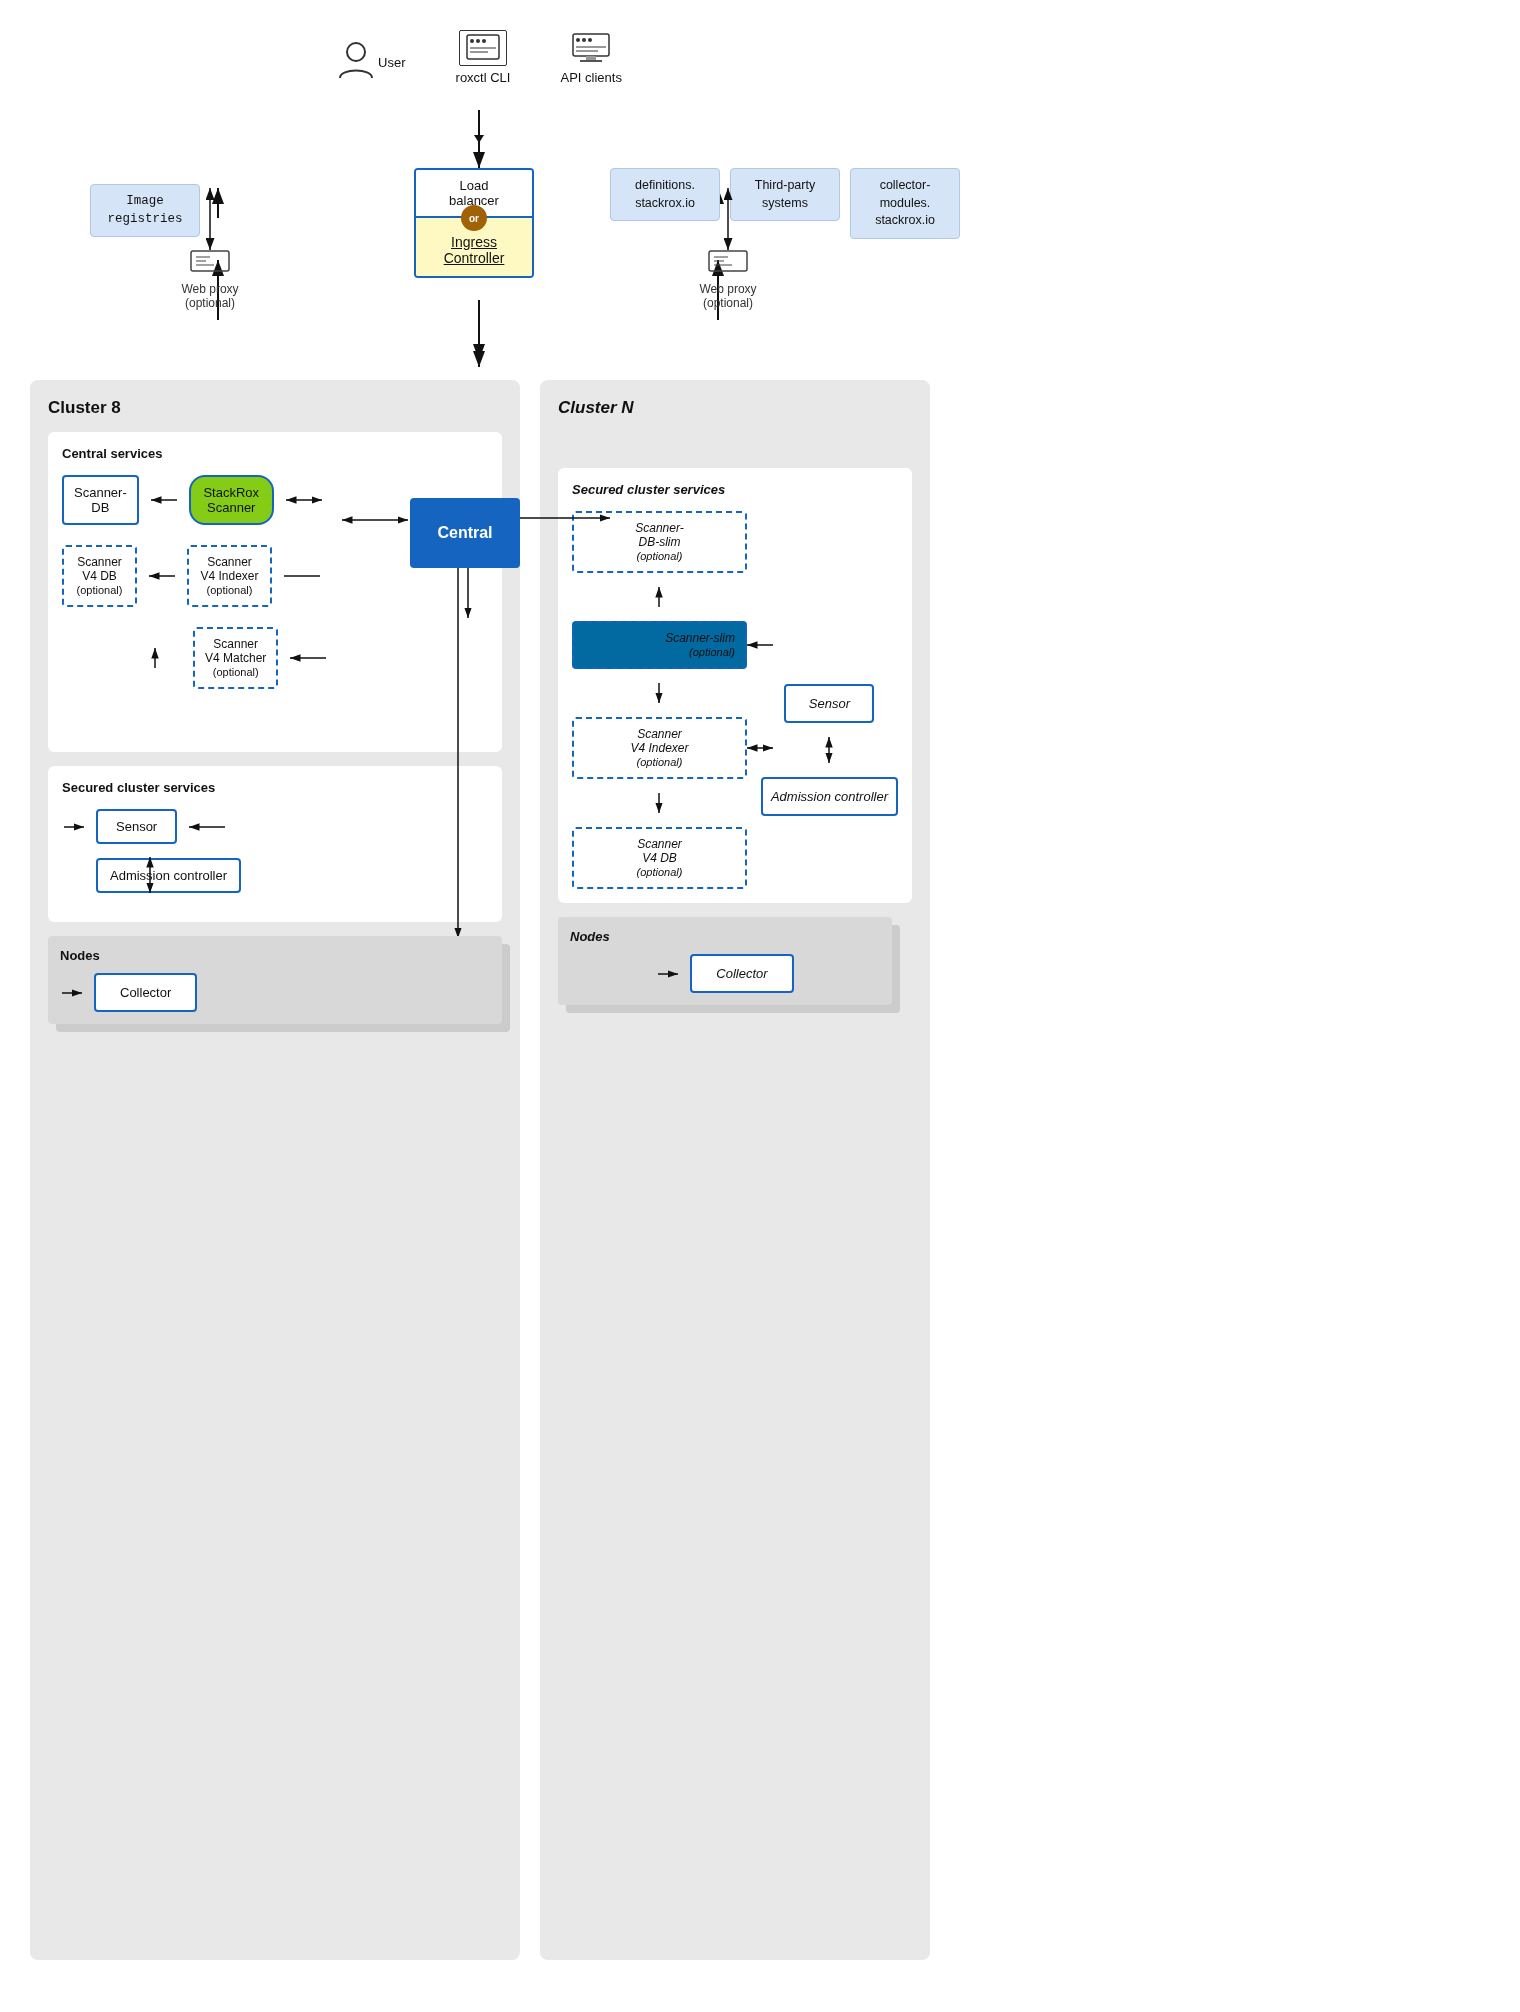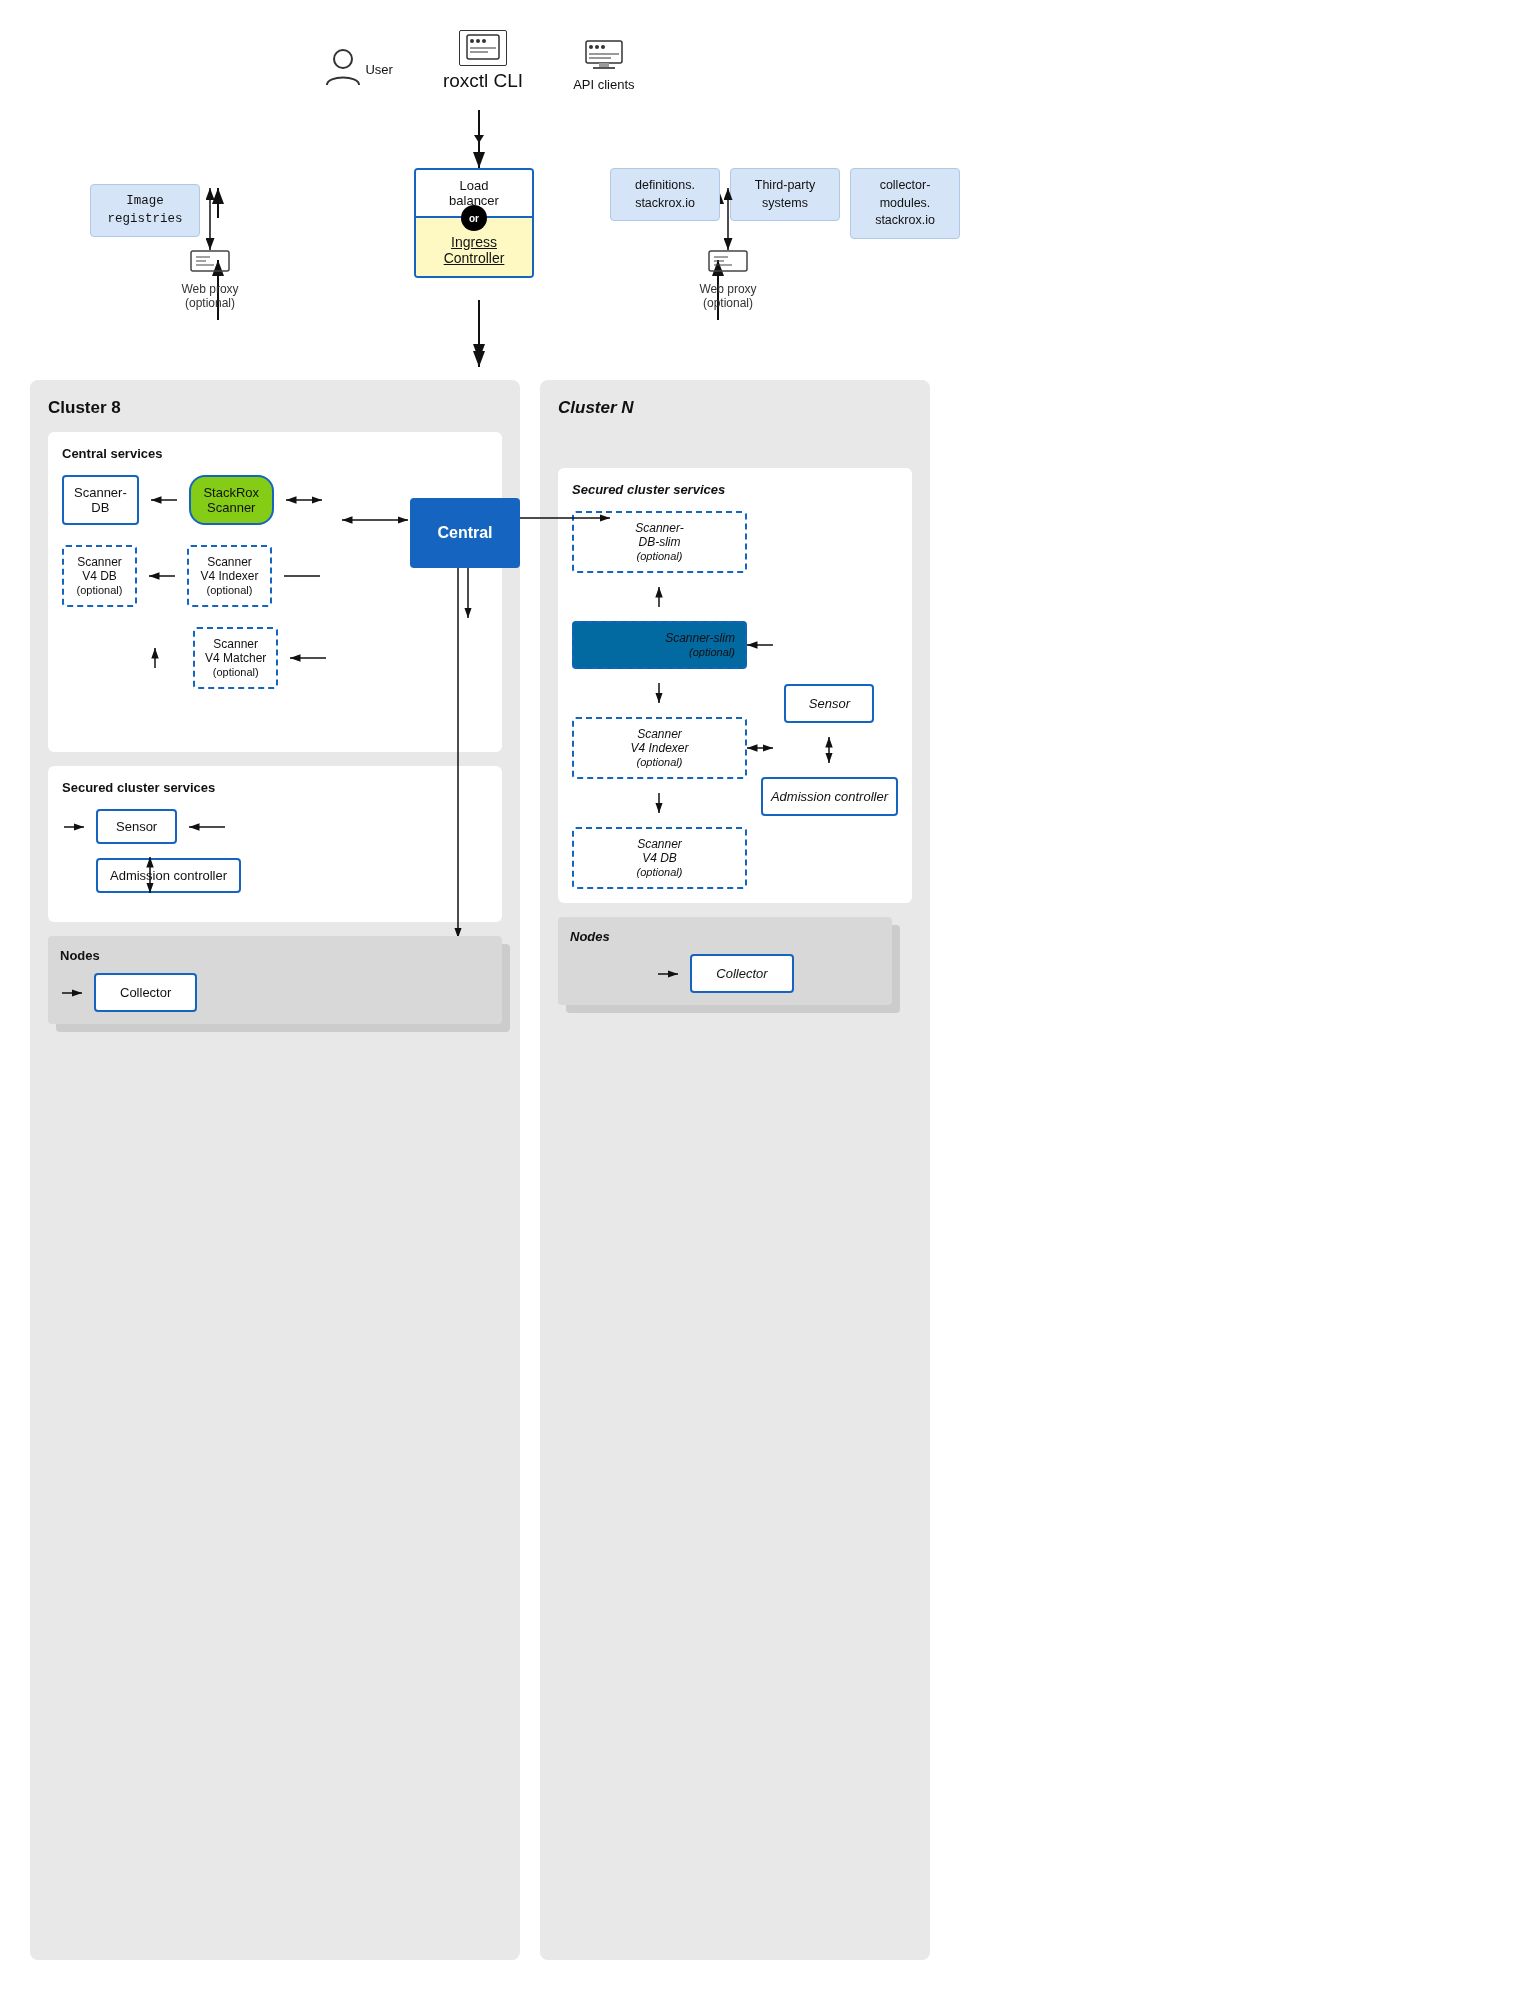--- a/index.html
+++ b/index.html
@@ -58,21 +58,21 @@
     }
     .lb-top-part {
       background: #fff;
       padding: 8px;
       text-align: center;
       font-size: 13px;
       font-weight: 500;
       border-bottom: 2.5px solid #1565c0;
     }
     .lb-or-badge {
-      background: #000000;
+      background: #a16207;
       color: #fff;
       border-radius: 50%;
       width: 26px;
       height: 26px;
       display: flex;
       align-items: center;
       justify-content: center;
       font-size: 10px;
       font-weight: bold;
       z-index: 3;
@@ -133,21 +133,21 @@
         <div style="border:1.5px solid #333; padding:3px 6px; border-radius:2px; font-size:11px;">
           <svg width="34" height="26" viewBox="0 0 34 26">
             <rect x="1" y="1" width="32" height="24" rx="2" fill="none" stroke="#333" stroke-width="1.5"></rect>
             <circle cx="6" cy="7" r="2" fill="#333"></circle>
             <circle cx="12" cy="7" r="2" fill="#333"></circle>
             <circle cx="18" cy="7" r="2" fill="#333"></circle>
             <line x1="4" y1="14" x2="30" y2="14" stroke="#333" stroke-width="1"></line>
             <line x1="4" y1="18" x2="22" y2="18" stroke="#333" stroke-width="1"></line>
           </svg>
         </div>
-        <span style="font-size:19px;">roxctl CLI</span>
+        <span style="font-size:13px;">roxctl CLI</span>
       </div>
 
       <div style="display:flex;flex-direction:column;align-items:center;gap:4px;">
         <div>
           <svg width="38" height="30" viewBox="0 0 38 30">
             <rect x="1" y="1" width="36" height="22" rx="2" fill="none" stroke="#333" stroke-width="1.5"></rect>
             <circle cx="6" cy="7" r="2" fill="#333"></circle>
             <circle cx="12" cy="7" r="2" fill="#333"></circle>
             <circle cx="18" cy="7" r="2" fill="#333"></circle>
             <line x1="4" y1="14" x2="34" y2="14" stroke="#333" stroke-width="1"></line>

